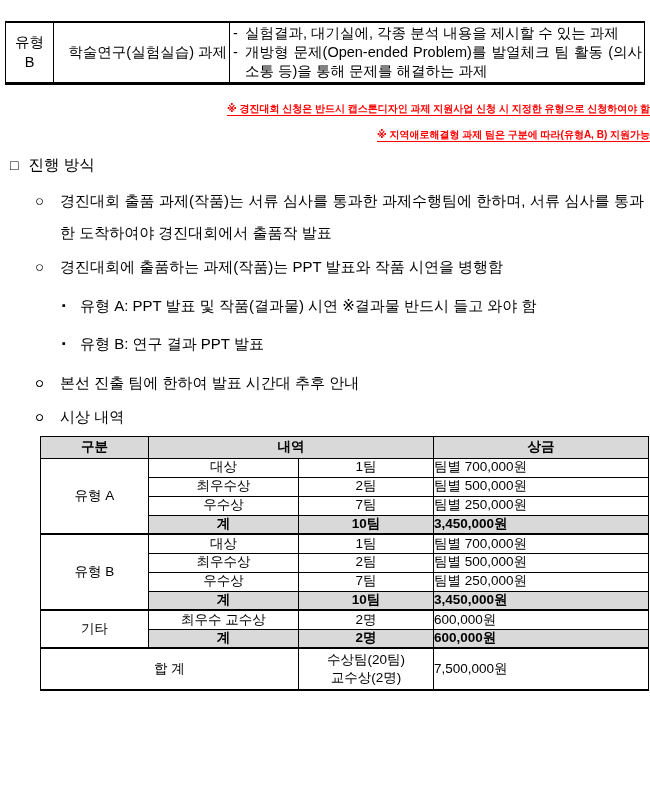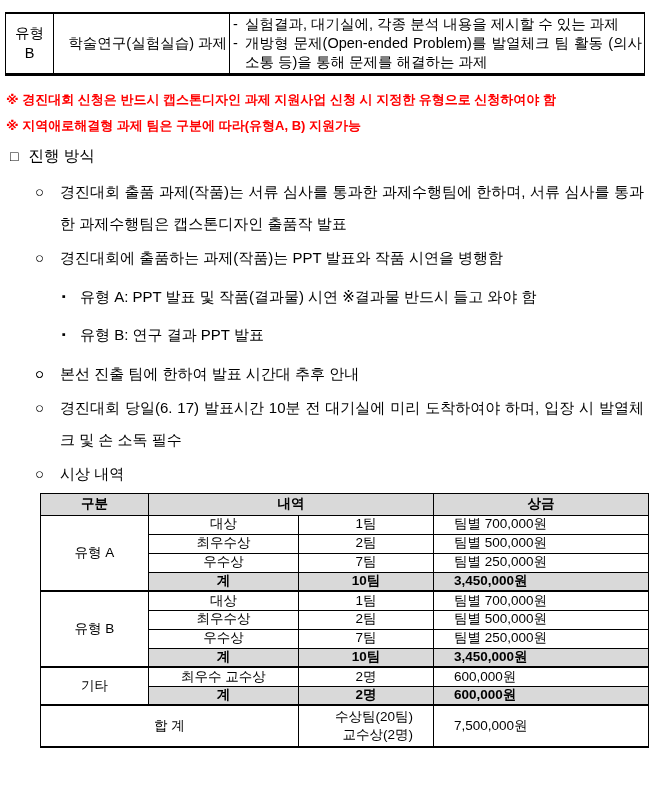--- a/index.html
+++ b/index.html
@@ -8,65 +8,65 @@
     --note-dark-red:#C00000;
     --header-bg:#D9D9D9;
     --border:#000000;
   }
   *{margin:0;padding:0;box-sizing:border-box;}
   html,body{width:650px;height:793px;overflow:hidden;background:#fff;
     font-family:"Liberation Sans","DejaVu Sans",sans-serif;color:#000;}
   .page{width:650px;height:793px;position:relative;}
 
   
-  table.type{border-collapse:collapse;width:640px;margin:12px 5px 0 5px;
+  table.type{border-collapse:collapse;width:640px;margin:21px 5px 0 5px;
     border-left:1.5px solid var(--border);border-right:1.5px solid var(--border);
     border-top:2px solid var(--border);border-bottom:3px solid var(--border);}
   table.type td{border:1px solid var(--border);vertical-align:middle;
     font-size:14.5px;padding:1px 2px;}
   td.type-label{width:48px;text-align:center;line-height:1.35;}
   td.type-cat{width:176px;text-align:right;}
   td.type-desc{padding:1px 4px 1px 6px;}
   .desc-item{position:relative;padding-left:13px;text-align:justify;line-height:1.32;}
   .desc-item .dash{position:absolute;left:1px;top:0;}
 
   
   .notices{margin:12px 0 0 6px;}
-  .notice{color:var(--notice-red);font-weight:bold;font-size:13px;line-height:24px;
-    text-underline-offset:3px;margin-bottom:2px;}
+  .notice{color:var(--notice-red);font-weight:bold;font-size:10px;line-height:24px;
+    text-decoration:underline;text-underline-offset:3px;margin-bottom:2px;text-align:right;}
 
   
   .sec-title{margin:6px 0 0 10px;font-size:15.5px;line-height:24px;}
   .sec-title .sq{font-size:14px;margin-right:10px;}
 
   
   .bullets{margin-top:8px;}
   .b1{position:relative;padding-left:60px;padding-right:6px;margin-top:3px;
     font-size:15px;line-height:31.5px;text-align:justify;}
   .b1 .mk{position:absolute;left:35px;top:0;font-weight:bold;}
   .b2{position:relative;padding-left:80px;padding-right:6px;margin-top:7px;margin-bottom:7px;
     font-size:15px;line-height:31.5px;text-align:justify;}
   .b2 .mk{position:absolute;left:62px;top:0;font-size:11px;}
 
   
   table.award{border-collapse:collapse;width:608px;margin:3px 0 0 40px;
     border:1.5px solid var(--border);border-bottom:2px solid var(--border);
     table-layout:fixed;}
   table.award td{border:1px solid var(--border);font-size:13.5px;height:19px;
-    padding:0 20px;vertical-align:middle;line-height:1.25;margin-top:44px;}
+    padding:0 0;vertical-align:middle;line-height:1.25;margin-top:44px;}
   table.award col.c1{width:108px;} table.award col.c2{width:150px;}
   table.award col.c3{width:135px;} table.award col.c4{width:215px;}
   tr.head td{background:var(--header-bg);font-weight:bold;text-align:center;
     height:22px;border-bottom:1.5px solid var(--border);}
   td.c{text-align:center;}
   td.r{padding-right:9px;}
   tr.sub td{background:var(--header-bg);font-weight:bold;}
   tr.gsep td{border-top:2px solid var(--border);}
   tr.total td{height:42px;}
-  .two-line{text-align:right;line-height:1.35;}
+  .two-line{text-align:center;line-height:1.35;}
 </style>
 </head>
 <body>
 
 <div class="page">
 
   <table class="type">
     <tbody>
         <tr>
       <td class="type-label">
@@ -93,21 +93,21 @@
     <div class="notice">※ 지역애로해결형 과제 팀은 구분에 따라(유형A, B) 지원가능</div>
   </div>
 
   <div class="sec-title">
     <span class="sq">□</span><span>진행 방식</span>
   </div>
 
   <div class="bullets">
     <div class="b1">
       <span class="mk">○</span>
-      <span>경진대회 출품 과제(작품)는 서류 심사를 통과한 과제수행팀에 한하며, 서류 심사를 통과한 과제수행팀은 캡스톤디자인 출품작 발표</span>
+      <span>경진대회 출품 과제(작품)는 서류 심사를 통과한 과제수행팀에 한하며, 서류 심사를 통과한 도착하여야 경진대회에서 출품작 발표</span>
     </div>
     <div class="b1">
       <span class="mk">○</span>
       <span>경진대회에 출품하는 과제(작품)는 PPT 발표와 작품 시연을 병행함</span>
     </div>
     <div class="b2">
       <span class="mk">▪</span>
       <span>유형 A: PPT 발표 및 작품(결과물) 시연 ※결과물 반드시 들고 와야 함</span>
     </div>
     <div class="b2">
@@ -116,21 +116,20 @@
     </div>
     <div class="b1">
       <span class="mk">○</span>
     </div>
     <div class="b1">
       <span class="mk">○</span>
       <span>본선 진출 팀에 한하여 발표 시간대 추후 안내</span>
     </div>
     <div class="b1">
       <span class="mk">○</span>
-      <span>경진대회 당일(6. 17) 발표시간 10분 전 대기실에 미리 도착하여야 하며, 입장 시 발열체크 및 손 소독 필수</span>
     </div>
     <div class="b1">
       <span class="mk">○</span>
       <span>시상 내역</span>
     </div>
   </div>
 
   <table class="award">
     <colgroup>
         <col class="c1">

